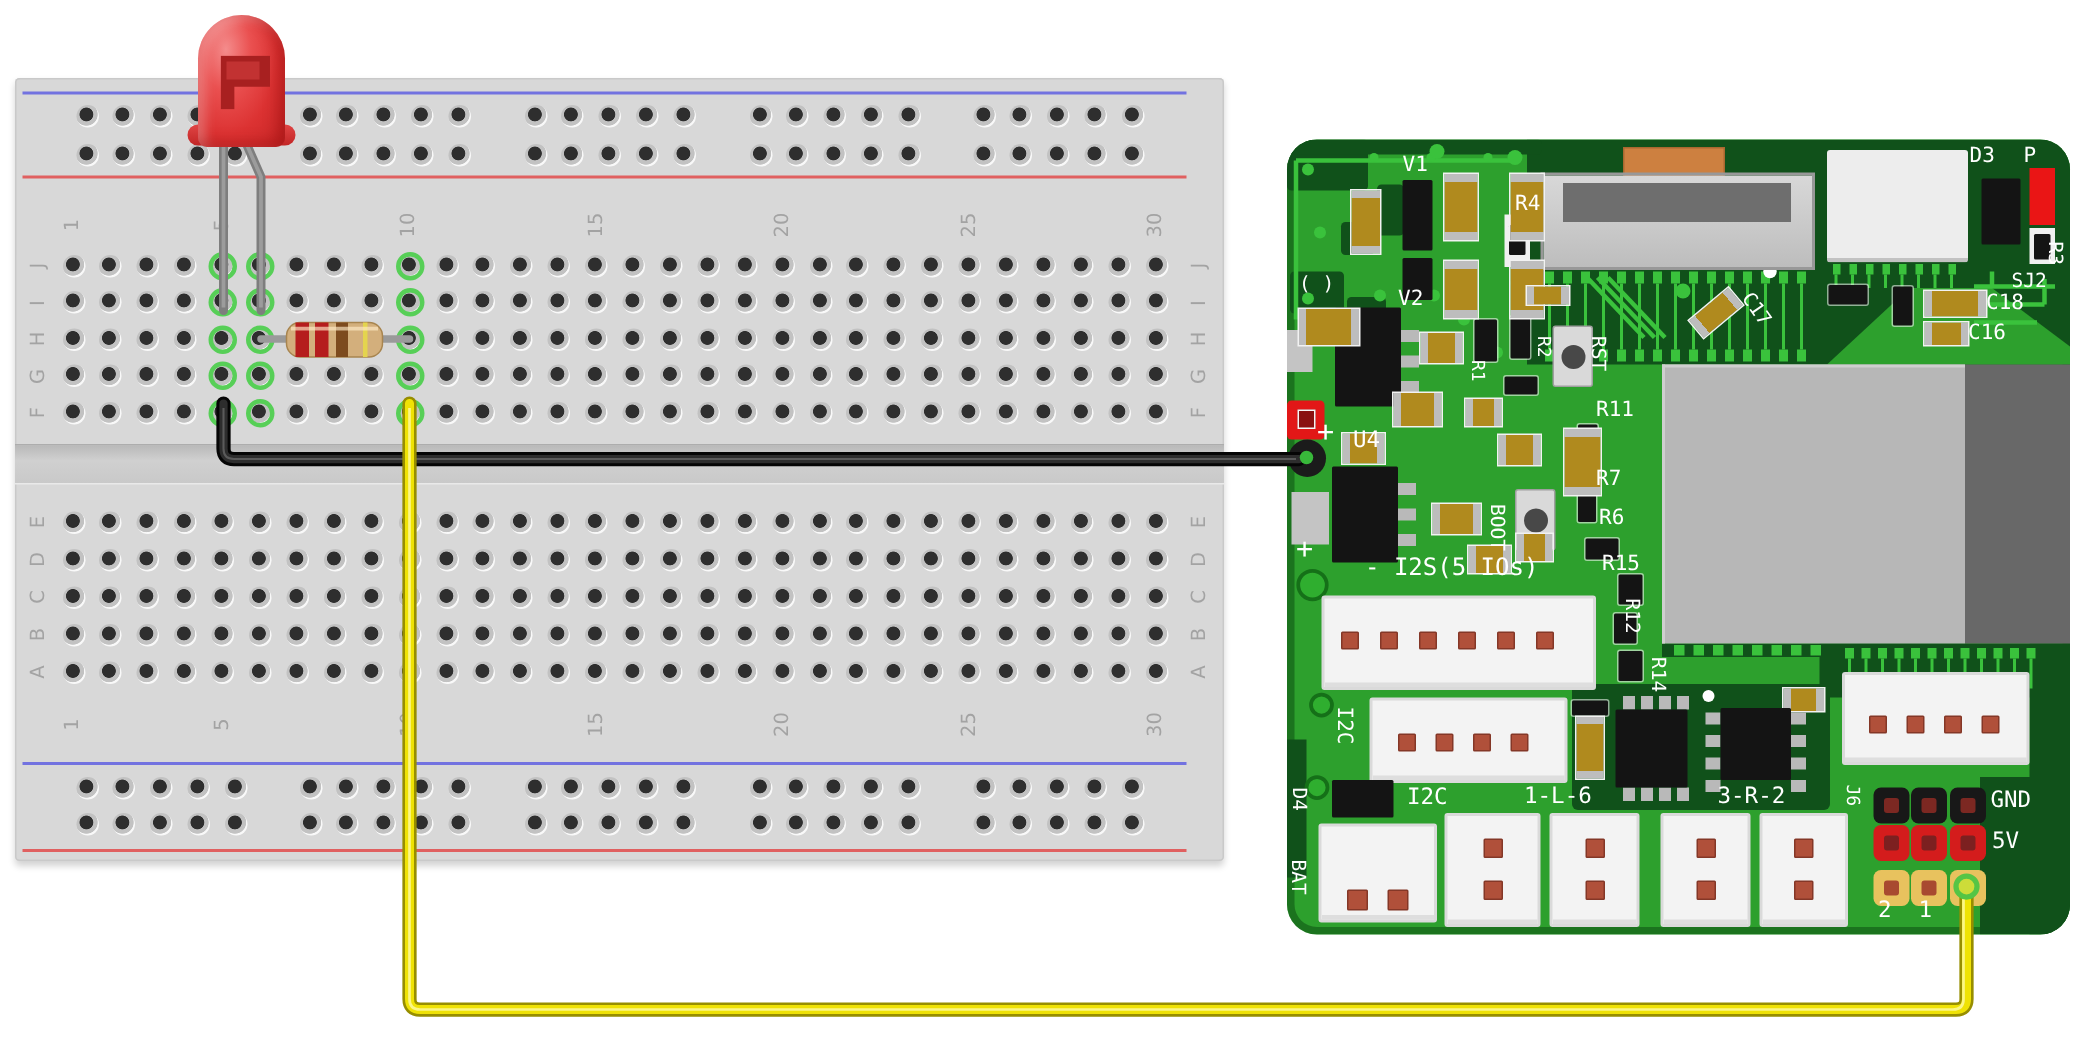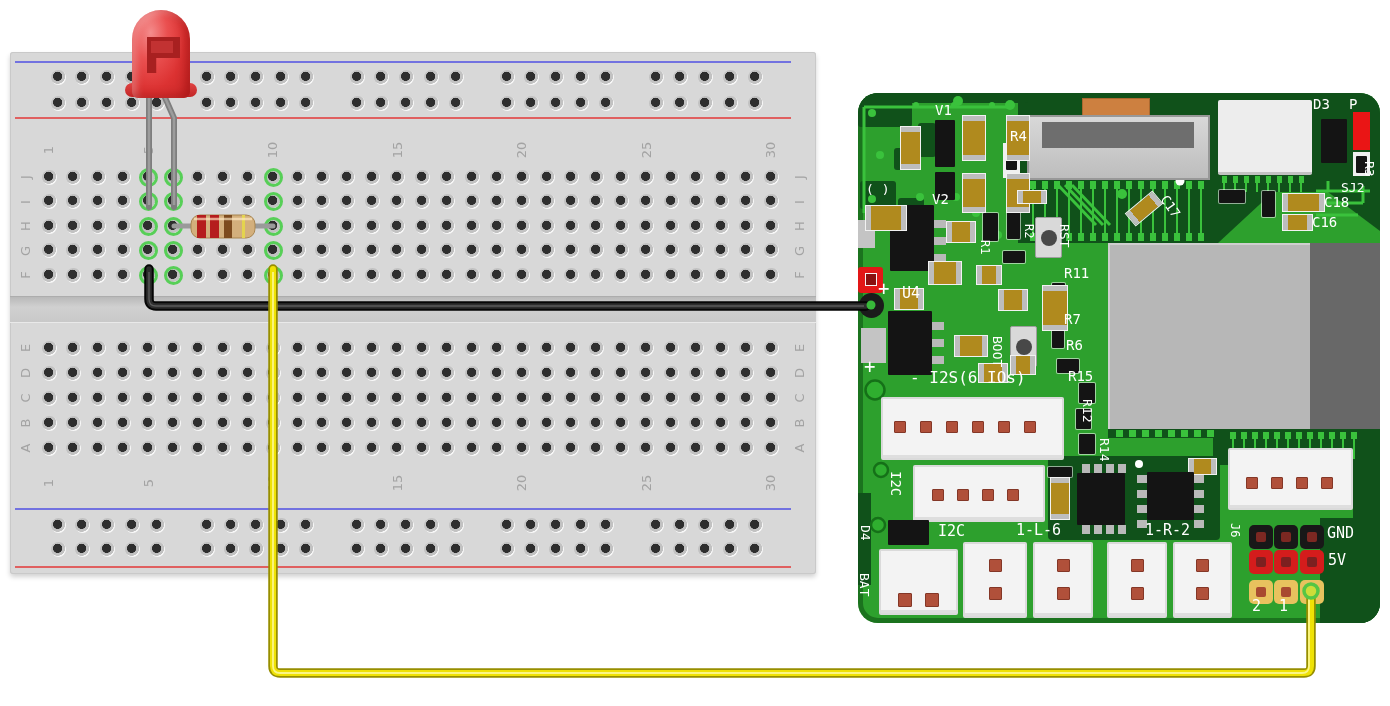--- a/index.html
+++ b/index.html
@@ -827,25 +827,25 @@
         <div class="pcb-lbl" style="left: 177px; top: 131px; font-size: 12px; transform: rotate(90deg); transform-origin: 0px 0px;">R2</div>
         <div class="pcb-lbl" style="left: 213px; top: 131px; font-size: 13px; transform: rotate(90deg); transform-origin: 0px 0px;">RST</div>
         <div class="pcb-lbl" style="left: 206px; top: 173px; font-size: 14px;">R11</div>
         <div class="pcb-lbl" style="left: 206px; top: 219px; font-size: 14px;">R7</div>
         <div class="pcb-lbl" style="left: 208px; top: 245px; font-size: 14px;">R6</div>
         <div class="pcb-lbl" style="left: 210px; top: 276px; font-size: 14px;">R15</div>
         <div class="pcb-lbl" style="left: 236px; top: 306px; font-size: 13px; transform: rotate(90deg); transform-origin: 0px 0px;">R12</div>
         <div class="pcb-lbl" style="left: 253px; top: 345px; font-size: 13px; transform: rotate(90deg); transform-origin: 0px 0px;">R14</div>
         <div class="pcb-lbl" style="left: 44px; top: 193px; font-size: 15px;">U4</div>
         <div class="pcb-lbl" style="left: 146px; top: 243px; font-size: 13px; transform: rotate(90deg); transform-origin: 0px 0px;">BOOT</div>
-        <div class="pcb-lbl" style="left: 52px; top: 277px; font-size: 16px;">- I2S(6 IOs)</div>
+        <div class="pcb-lbl" style="left: 52px; top: 277px; font-size: 16px;">- I2S(5 IOs)</div>
         <div class="pcb-lbl" style="left: 45px; top: 378px; font-size: 14px; transform: rotate(90deg); transform-origin: 0px 0px;">I2C</div>
         <div class="pcb-lbl" style="left: 80px; top: 431px; font-size: 15px;">I2C</div>
         <div class="pcb-lbl" style="left: 158px; top: 430px; font-size: 15px;">1-L-6</div>
-        <div class="pcb-lbl" style="left: 287px; top: 430px; font-size: 15px;">1-R-2</div>
+        <div class="pcb-lbl" style="left: 287px; top: 430px; font-size: 15px;">3-R-2</div>
         <div class="pcb-lbl" style="left: 383px; top: 430px; font-size: 12px; transform: rotate(90deg); transform-origin: 0px 0px;">J6</div>
         <div class="pcb-lbl" style="left: 469px; top: 433px; font-size: 15px;">GND</div>
         <div class="pcb-lbl" style="left: 470px; top: 460px; font-size: 15px;">5V</div>
         <div class="pcb-lbl" style="left: 394px; top: 506px; font-size: 15px;">2</div>
         <div class="pcb-lbl" style="left: 421px; top: 506px; font-size: 15px;">1</div>
         <div class="pcb-lbl" style="left: 14px; top: 432px; font-size: 13px; transform: rotate(90deg); transform-origin: 0px 0px;">D4</div>
         <div class="pcb-lbl" style="left: 13px; top: 480px; font-size: 13px; transform: rotate(90deg); transform-origin: 0px 0px;">BAT</div>
         <div class="pcb-lbl" style="left: 455px; top: 4px; font-size: 14px;">D3</div>
         <div class="pcb-lbl" style="left: 491px; top: 4px; font-size: 14px;">P</div>
         <div class="pcb-lbl" style="left: 518px; top: 68px; font-size: 13px; transform: rotate(90deg); transform-origin: 0px 0px;">R3</div>

